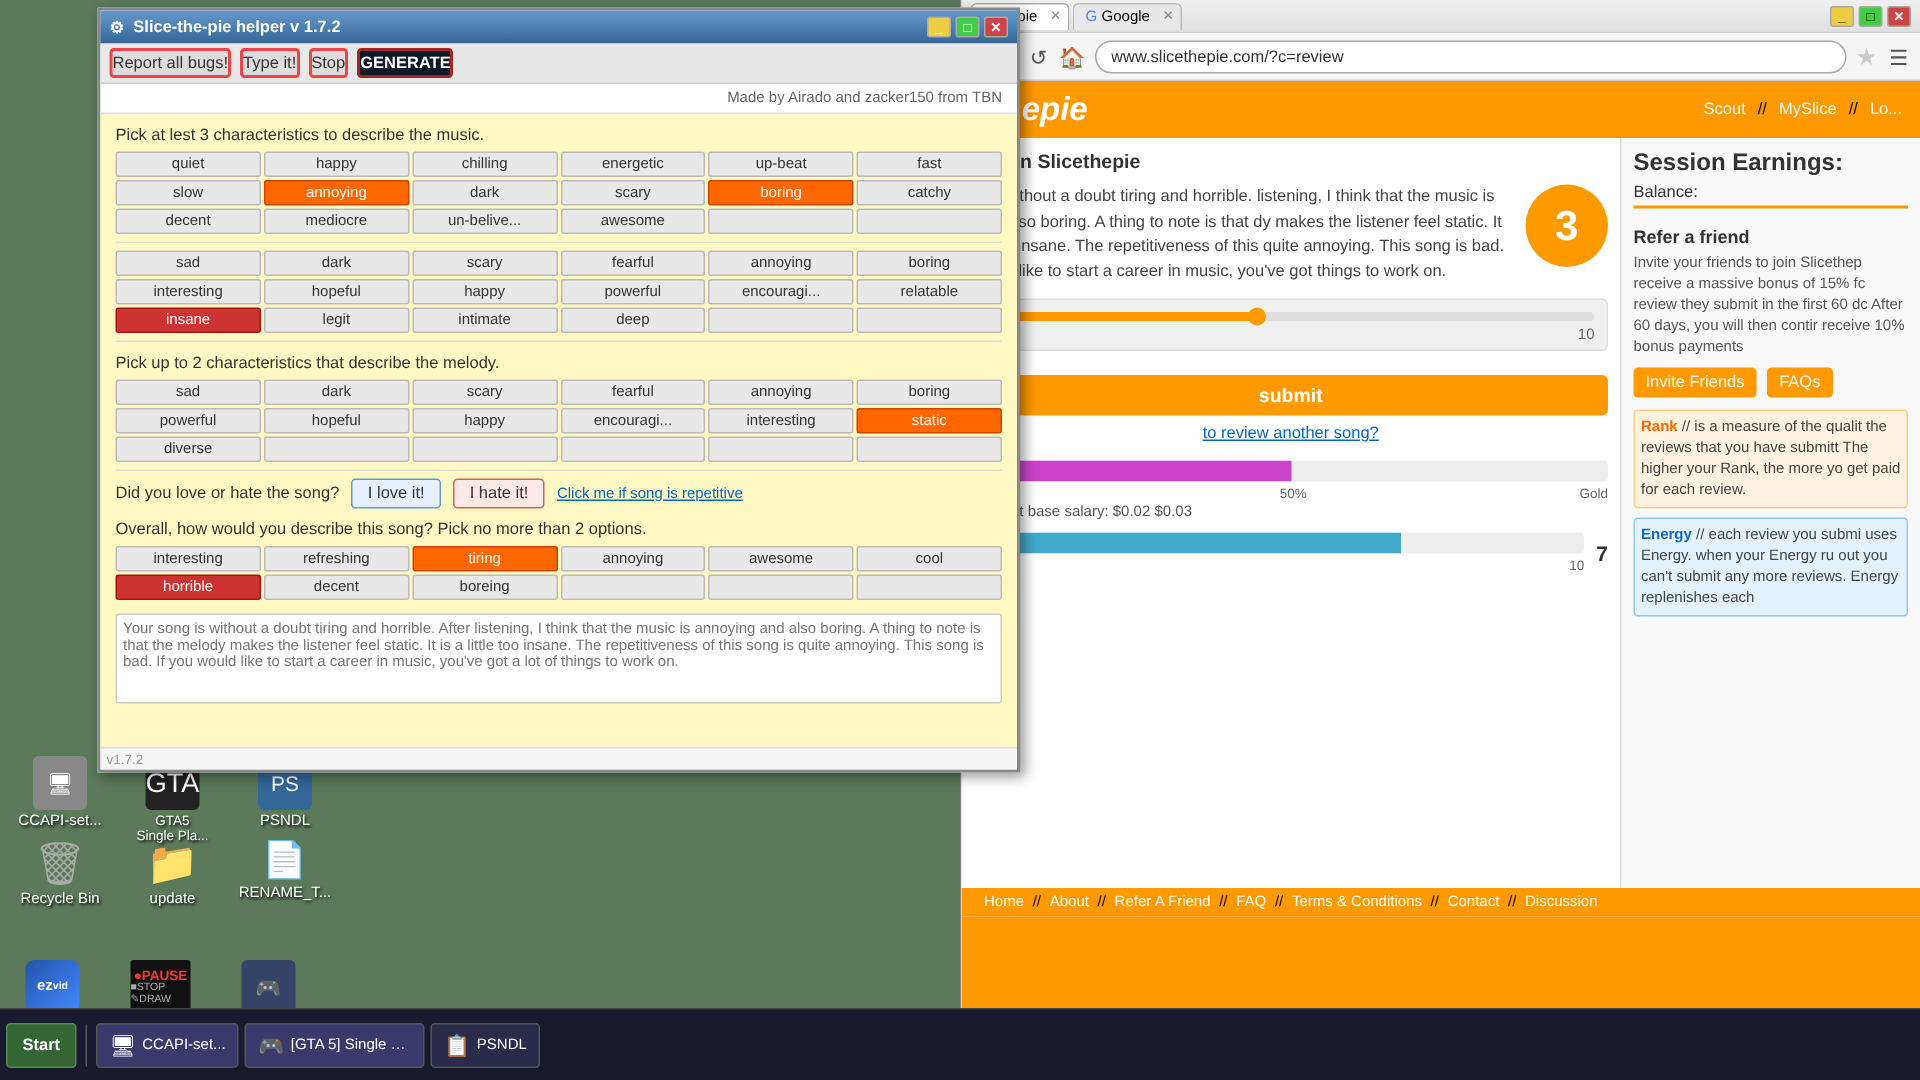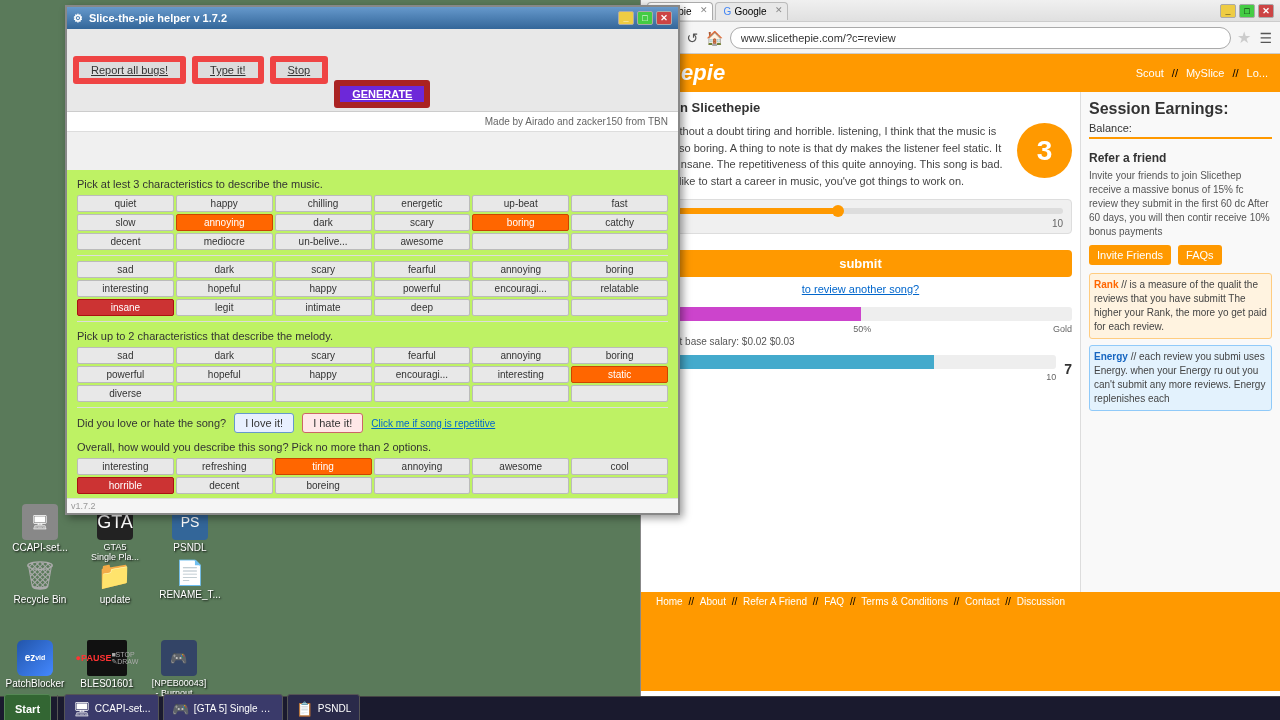--- a/index.html
+++ b/index.html
@@ -41,21 +41,21 @@
       word-wrap: break-word;
       width: 65px;
     }
 
     
     .taskbar {
       position: absolute;
       bottom: 0;
       left: 0;
       width: 1280px;
-      height: 24px;
+      height: 48px;
       background: #1a1a2e;
       display: flex;
       align-items: center;
       gap: 4px;
       padding: 0 4px;
       z-index: 100;
       border-top: 1px solid #444;
     }
 
     .taskbar-btn {
@@ -149,27 +149,26 @@
       background: #e8e8e8;
       border-bottom: 1px solid #ccc;
       padding: 3px 6px;
       display: flex;
       align-items: center;
       gap: 6px;
     }
 
     .toolbar-btn {
       background: #ddd;
-      border: 6px solid #ef4444;
+      border: 2px solid #ef4444;
       border-radius: 3px;
-      padding: 2px 12px;
+      padding: 2px 0;
       font-size: 11px;
       cursor: pointer;
       color: #333;
-      text-decoration: underline;
     }
 
     .helper-header {
       background: #fff;
       padding: 4px 10px;
       border-bottom: 1px solid #ddd;
       display: flex;
       justify-content: space-between;
       align-items: center;
     }
@@ -182,22 +181,21 @@
 
     .made-by {
       font-size: 10px;
       color: #666;
     }
 
     .helper-body {
       flex: 1;
       overflow-y: auto;
       padding: 8px 10px;
-      background: #bef264;
-      margin-top: 38px;
+      background: #fef9c3;
     }
 
     .section-title {
       font-size: 11px;
       color: #333;
       margin-bottom: 5px;
       margin-top: 8px;
       font-weight: normal;
     }
 
@@ -830,21 +828,21 @@
       <div class="icon-label">RENAME_T...</div>
     </div>
   </div>
 
   <div class="bottom-icons-row">
     <div class="desktop-icon">
       <div class="icon-patcher" style="font-size:10px; text-align:center; line-height:1.2;">ez<br><span style="font-size:7px;">vid</span></div>
       <div class="icon-label">PatchBlocker</div>
     </div>
     <div class="desktop-icon">
-      <div class="icon-app-generic" style="background:#111; flex-direction:row; height:36px; width:40px; border-radius:2px;">
+      <div class="icon-app-generic" style="background:#111; flex-direction:column; height:36px; width:40px; border-radius:2px;">
         <div style="color:#ff3333; font-size:9px; font-weight:bold; line-height:1;">●PAUSE</div>
         <div style="color:#aaa; font-size:7px; display:flex; gap:2px;">■STOP ✎DRAW</div>
       </div>
       <div class="icon-label">BLES01601</div>
     </div>
     <div class="desktop-icon">
       <div class="icon-app-generic" style="background:#334466;">🎮</div>
       <div class="icon-label" style="font-size:9px;">[NPEB00043]<br>- Burnout ...</div>
     </div>
   </div>
@@ -858,21 +856,21 @@
       <div class="helper-titlebar-controls">
         <div class="title-btn minimize">_</div>
         <div class="title-btn maximize">□</div>
         <div class="title-btn close">✕</div>
       </div>
     </div>
     <div class="helper-toolbar">
       <button class="toolbar-btn">Report all bugs!</button>
       <button class="toolbar-btn">Type it!</button>
       <button class="toolbar-btn">Stop</button>
-      <button class="toolbar-btn" style="background:#6d28d9; color:white; border-color:#aa2222; font-weight:bold;margin-top:48px;">GENERATE</button>
+      <button class="toolbar-btn" style="background:#0f172a; color:white; border-color:#aa2222; font-weight:bold;">GENERATE</button>
     </div>
     <div class="helper-header">
       <span class="helper-title-text"></span>
       <span class="made-by">Made by Airado and zacker150 from TBN</span>
     </div>
     <div class="helper-body">
 
       
       <div class="section-title">Pick at lest 3 characteristics to describe the music.</div>
       <div class="tag-grid tag-grid-music">

